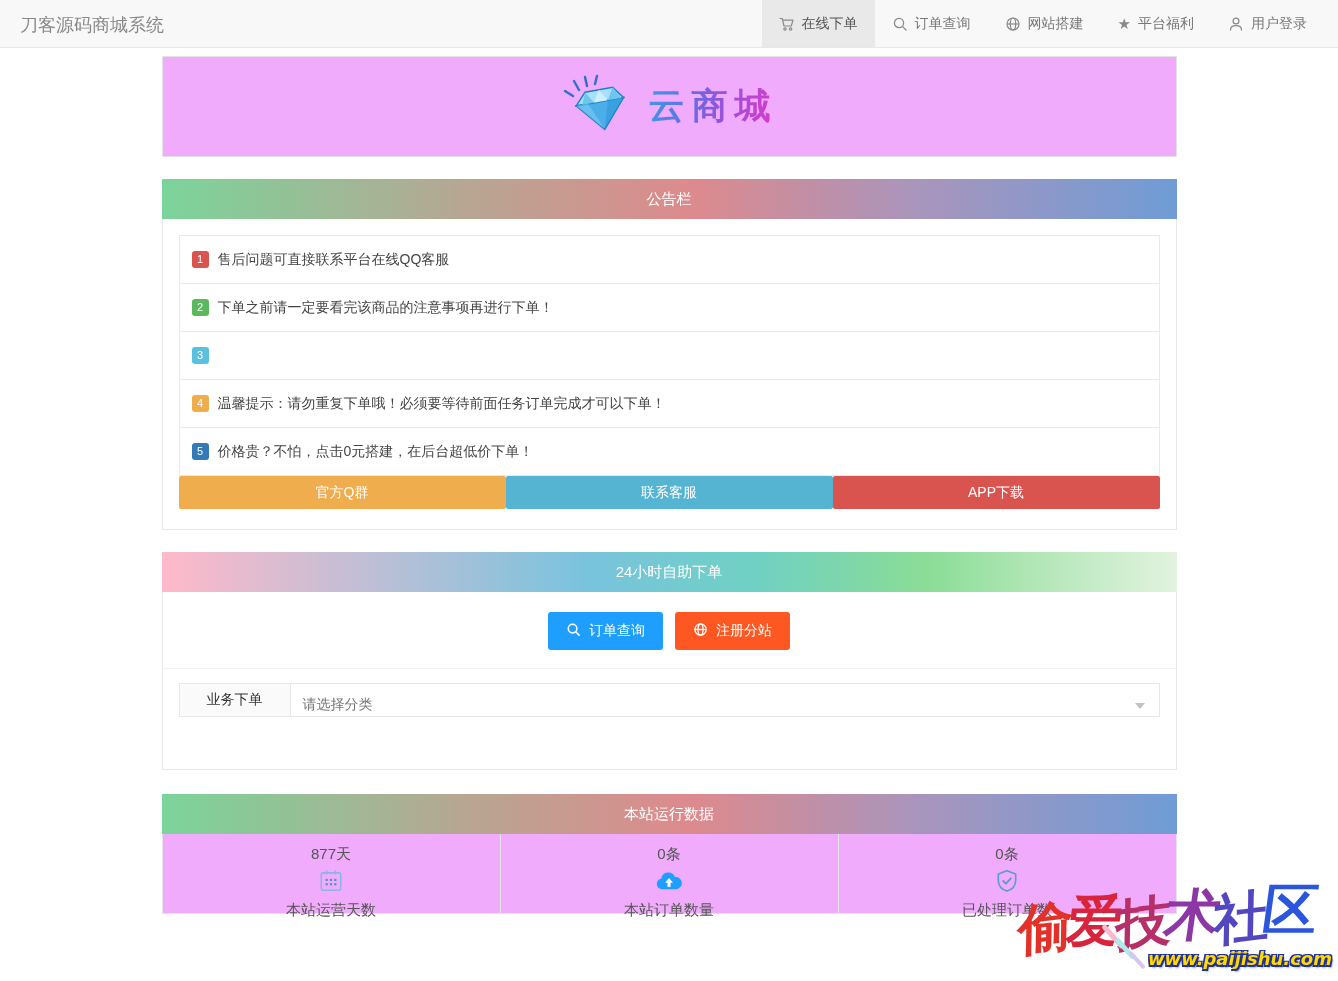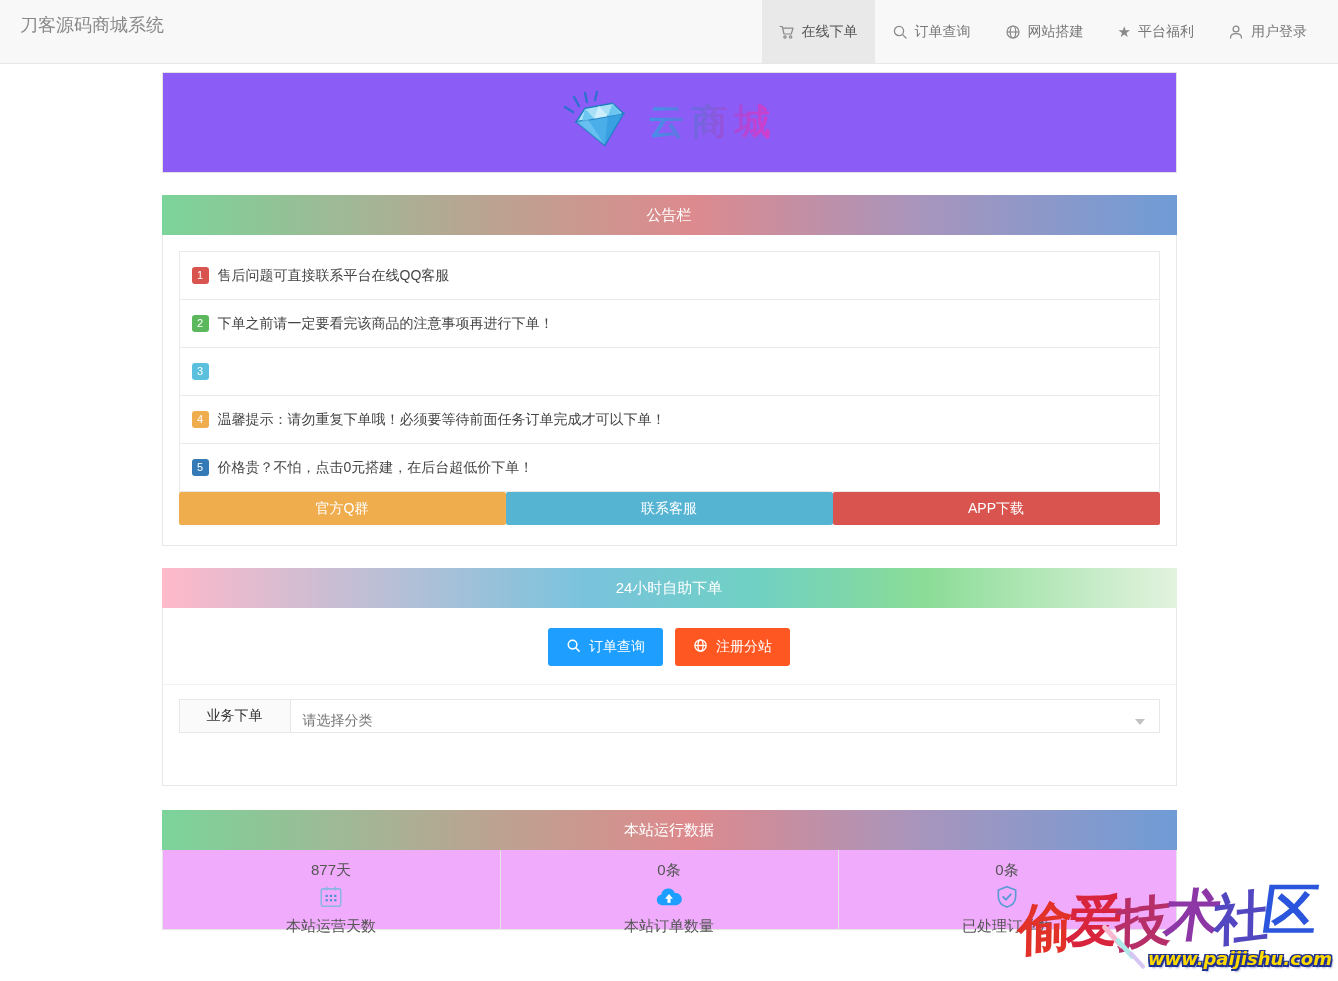--- a/index.html
+++ b/index.html
@@ -1,35 +1,35 @@
 <!DOCTYPE html>
 <html><head>
 <meta charset="utf-8">
 <style>
   * { margin:0; padding:0; box-sizing:border-box; }
   html,body { width:1338px; height:981px; background:#fff; overflow:hidden;
     font-family:"Liberation Sans", sans-serif; }
   body { position:relative; }
 
   
-  .navbar { height:64px; background:#f8f8f8; border-bottom:1px solid #e7e7e7;
+  .navbar { height:48px; background:#f8f8f8; border-bottom:1px solid #e7e7e7;
     display:flex; justify-content:space-between; align-items:stretch; }
   .brand { line-height:50px; padding:0 20px; font-size:18px; color:#888; }
   .nav { display:flex; margin-right:14px; list-style:none;padding-left:43px; }
   .nav-item { display:flex; align-items:center; gap:7px; padding:0 17px;
     font-size:14px; color:#777; cursor:pointer; }
   .nav-item.active { background:#e9e9e9; color:#555; }
   .nav-item svg { display:block; }
   .star-glyph { font-size:15px; color:#8a8a8a; line-height:1; }
 
   
   .container { width:1015px; margin:0 auto; }
 
   
-  .logo-card { margin-top:8px; height:101px; background:#8b5cf6;
+  .logo-card { margin-top:8px; height:101px; background:#f0abfc;
     border:1px solid #e3e3e3; display:flex; align-items:center;
     justify-content:center; gap:16px; }
   .logo-text { font-size:36px; font-weight:bold; letter-spacing:7px;
     background-image:linear-gradient(100deg,#3b9ae8 0%,#6a6ae0 35%,#a64ad8 65%,#e03ac8 100%);
     -webkit-background-clip:text; background-clip:text; color:transparent; }
 
   
   .sec-header { height:40px; line-height:40px; text-align:center; color:#fff;
     font-size:15px; }
   .grad-a { background:linear-gradient(90deg,#7bd49a 0%,#b7a692 30%,#dd8a8d 52%,#a795bd 75%,#6f9cd6 100%);font-family:Liberation Serif, serif; }

